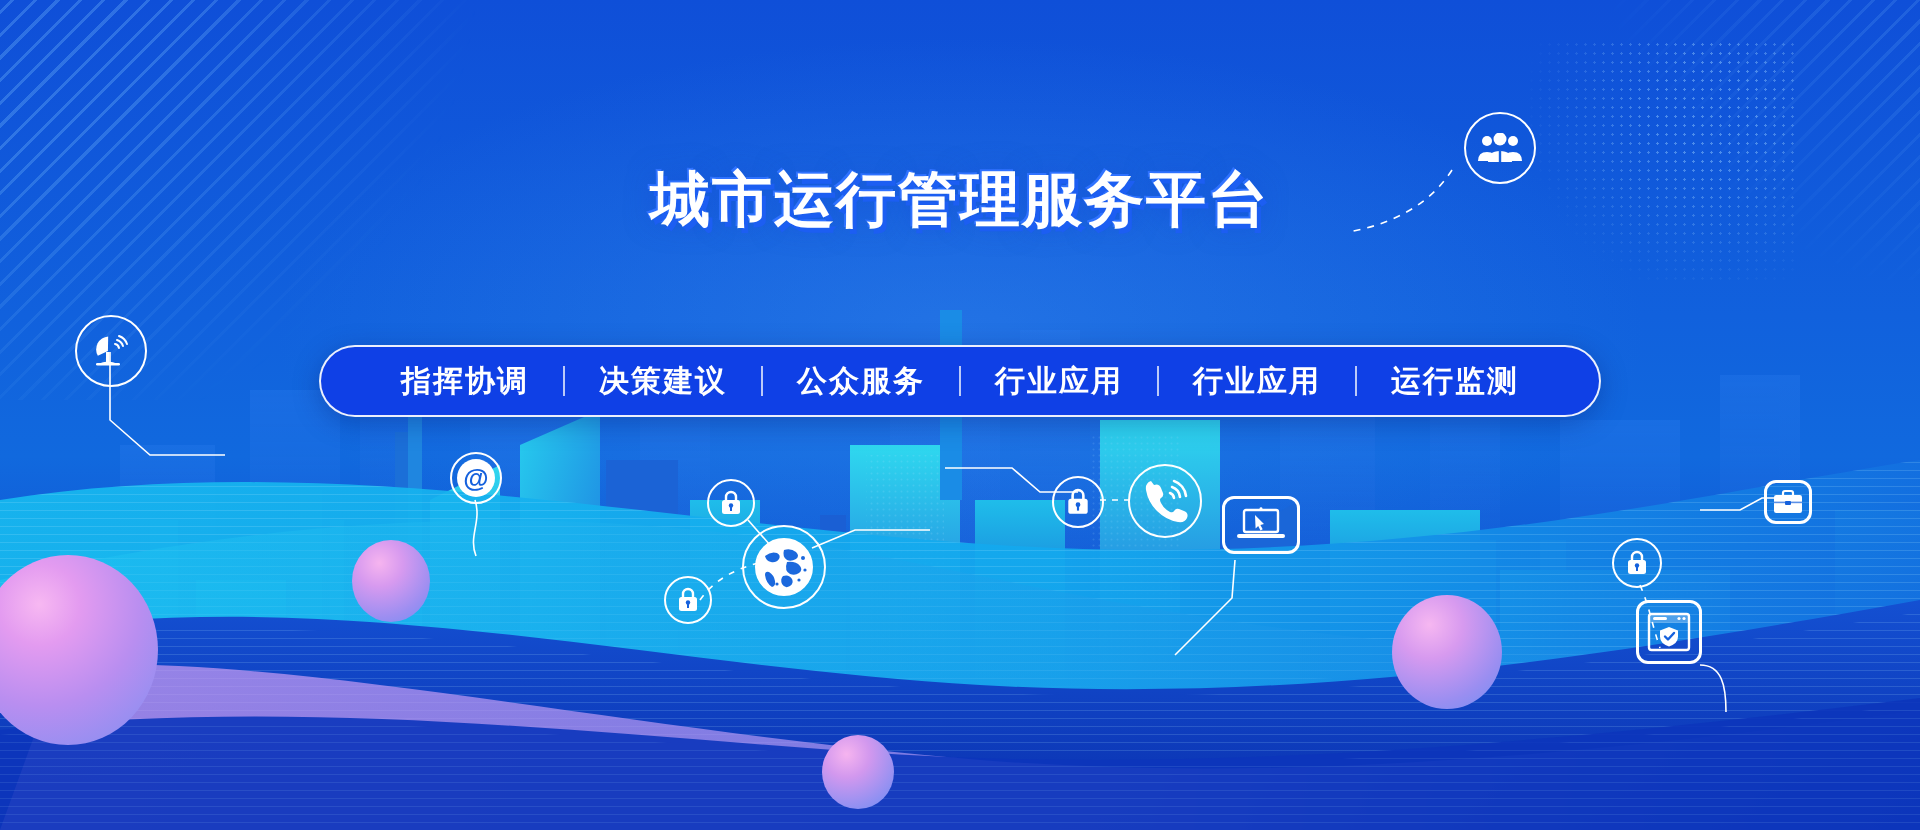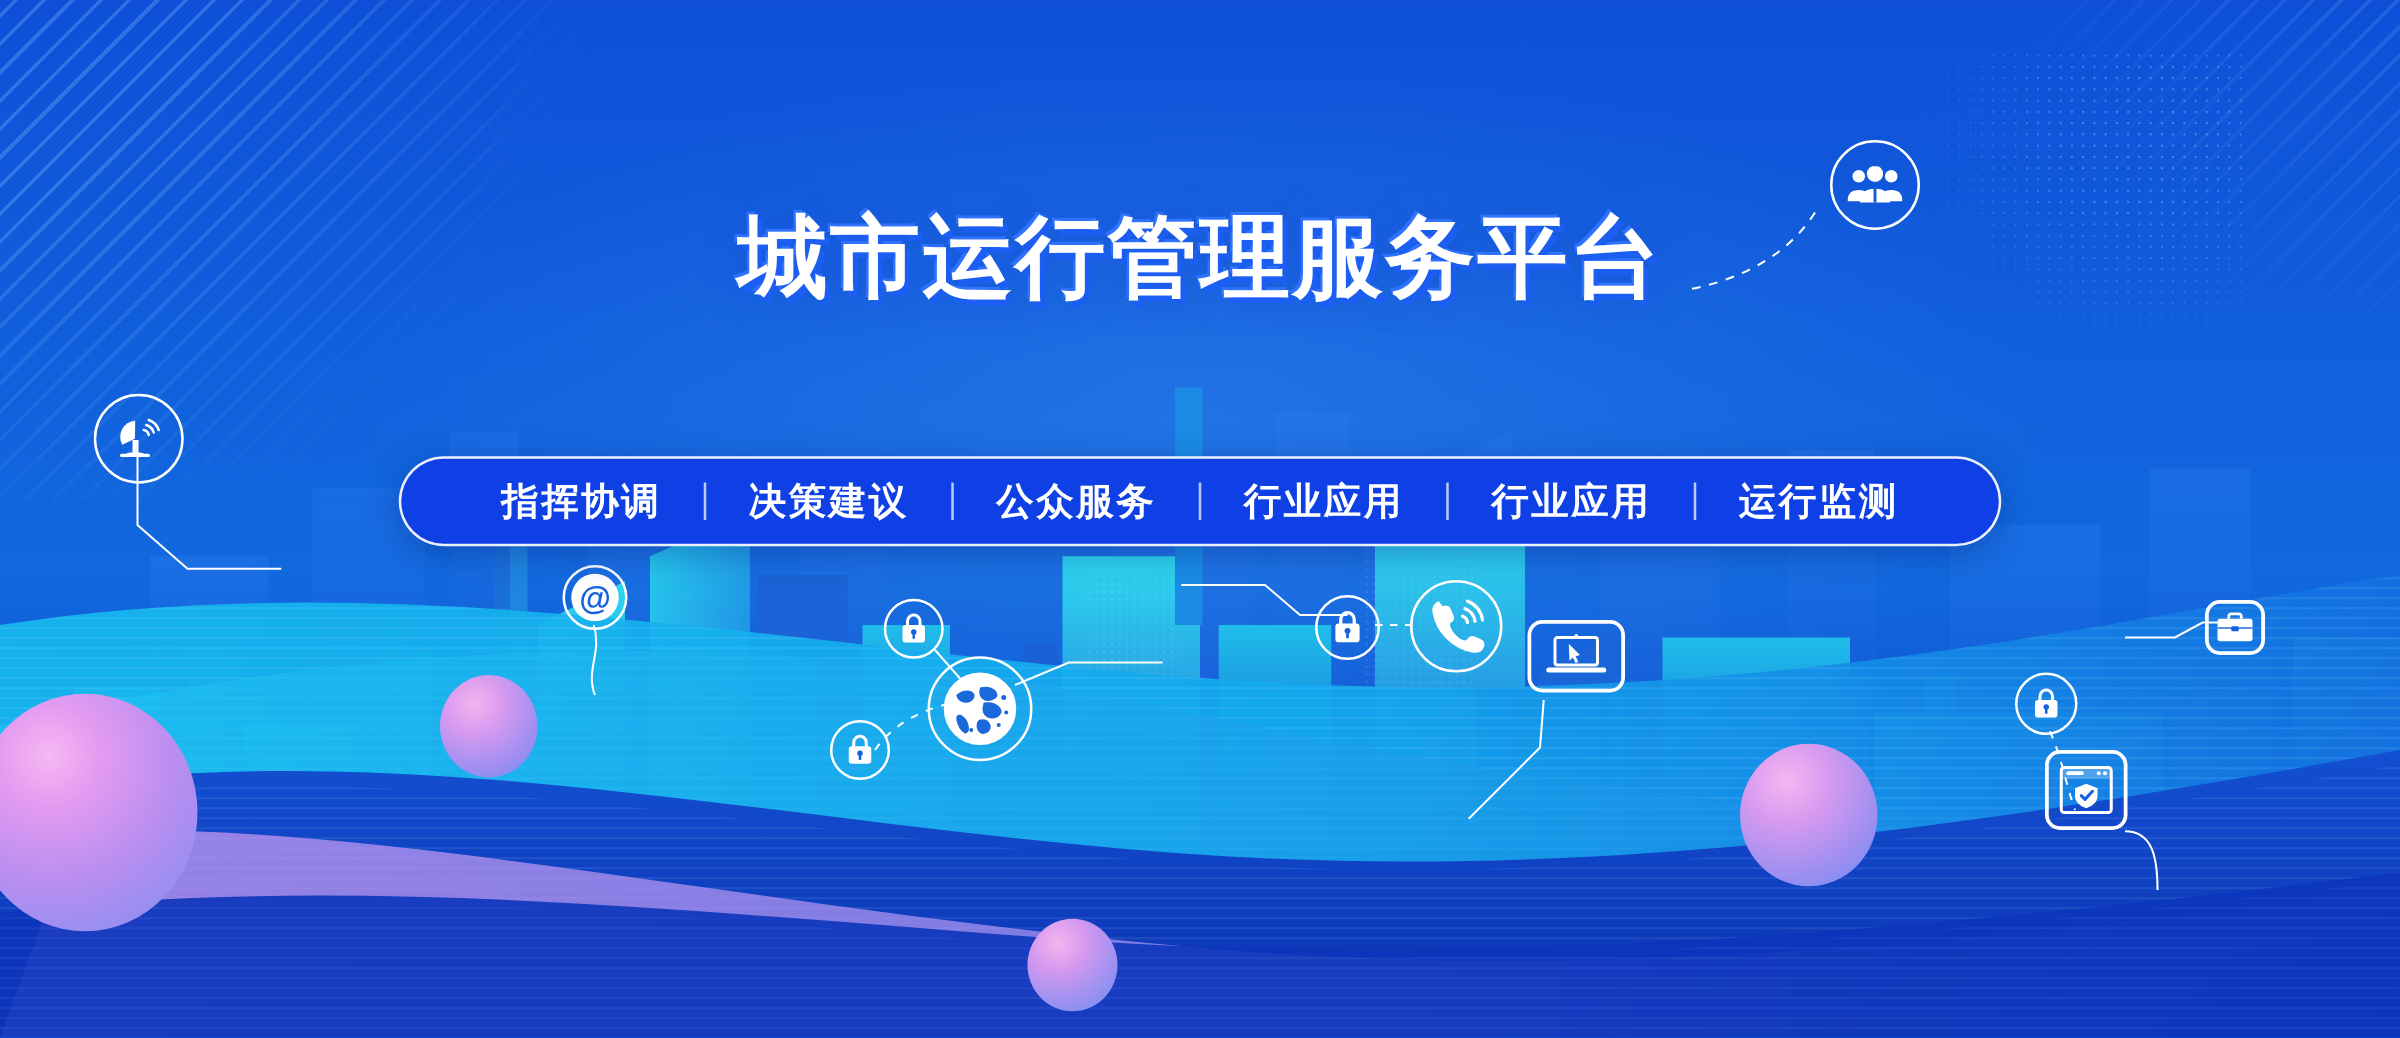--- a/index.html
+++ b/index.html
@@ -51,36 +51,35 @@
   .sph-b{left:352px;top:540px;width:78px;height:82px;
      background:radial-gradient(circle at 35% 28%,#f6b4ef 0%,#d79aef 30%,#9c8ef1 70%,#6f8ff4 100%);}
   .sph-c{left:822px;top:735px;width:72px;height:74px;
      background:radial-gradient(circle at 34% 26%,#f6b4ef 0%,#d298ee 32%,#8f90f2 75%,#6b90f5 100%);}
   .sph-d{left:1392px;top:595px;width:110px;height:114px;
      background:radial-gradient(circle at 34% 26%,#f6b7f1 0%,#d79aef 30%,#9a8ef1 70%,#6d8ff4 100%);}
 
   
   .title-wrap{position:absolute;left:0;right:0;top:168px;text-align:center;}
   .title{
-    display:inline-block;font-size:72px;line-height:1.06;font-weight:bold;color:#ffffff;
+    display:inline-block;font-size:60px;line-height:1.06;font-weight:bold;color:#ffffff;
     letter-spacing:2px;
     text-shadow:
        4px 5px 0 #1c5ef2,
        -2px -2px 0 #2f72ff,
        0 0 26px rgba(20,70,210,.55);
   }
 
   
   .navbar{
     position:absolute;left:50%;transform:translateX(-50%);top:345px;
     height:72px;padding:0 46px;border-radius:40px;
     background:#0f40e6;border:2px solid rgba(255,255,255,.92);
     display:flex;align-items:center;gap:0;
     box-shadow:0 6px 26px rgba(6,30,120,.35);
-    margin-top:20px;
   }
   .nav-item{
     color:#ffffff;font-size:30px;font-weight:bold;letter-spacing:2px;
     padding:0 34px;white-space:nowrap;cursor:pointer;
   }
   .nav-sep{width:2px;height:30px;background:rgba(255,255,255,.72);flex:0 0 auto;}
 
   
   .fi{position:absolute;}
   .fi-circle{

